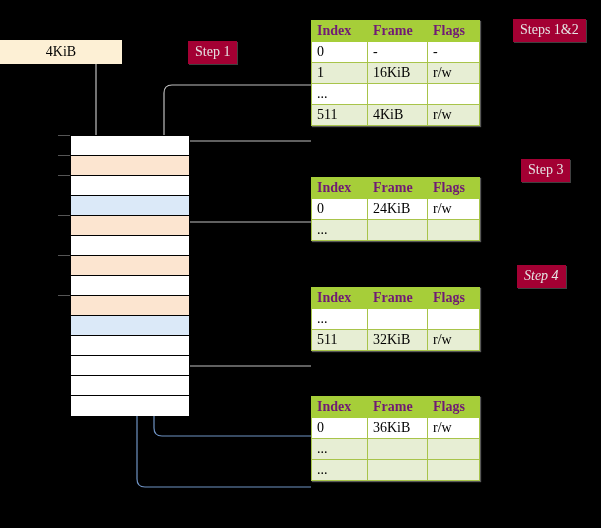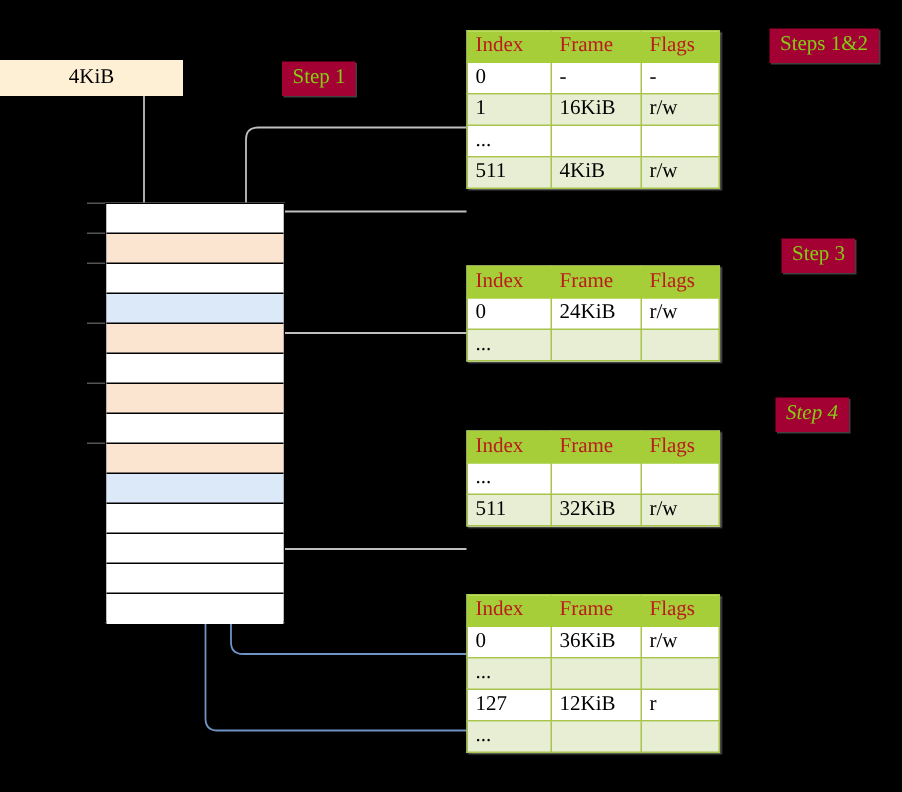--- a/index.html
+++ b/index.html
@@ -2,21 +2,21 @@
 <html><head>
 <meta charset="utf-8">
 <style>
   html,body{margin:0;padding:0;background:#000;}
   body{width:601px;height:528px;position:relative;overflow:hidden;
        font-family:"Liberation Serif","DejaVu Serif",serif;}
 
   .stage{position:absolute;left:0;top:0;width:601px;height:528px;}
 
   
-  .badge{position:absolute;background:#a30033;color:#84cc16;
+  .badge{position:absolute;background:#a30033;color:#e5e5e5;
          font-size:14px;line-height:1;padding:4px 7px 5px 7px;
          white-space:nowrap;box-shadow:1px 1px 0 rgba(255,255,255,.25);}
 
   
   .vbox{position:absolute;background:#fdf0d5;border:1px solid #fdf0d5;
         color:#000;font-size:14px;text-align:center;line-height:22px;}
 
   
   .memcol{position:absolute;left:70px;top:135px;width:120px;height:280px;
           border:1px solid #000;background:#fff;box-sizing:border-box;}
@@ -25,21 +25,21 @@
   .tick{position:absolute;left:58px;width:12px;height:0;
         border-top:1px solid #555;}
 
   
   .ptable{position:absolute;border-collapse:collapse;
           background:#fff;font-size:14px;
           box-shadow:1px 1px 1px rgba(255,255,255,.35);}
   .ptable td,.ptable th{border:1px solid #a8c44a;padding:2px 5px;
           height:21px;box-sizing:border-box;text-align:left;
           font-weight:normal;color:#000;}
-  .ptable th{background:#a6ce39;color:#b91c1c;font-weight:normal;
+  .ptable th{background:#a6ce39;color:#701a75;font-weight:bold;
           border-color:#a6ce39;}
   .ptable tr.alt td{background:#e7eed4;}
   .ptable td.hl{background:#fbfbb0;}
   .c-index{width:56px;}
   .c-frame{width:60px;}
   .c-flags{width:52px;}
 
   svg.wires{position:absolute;left:0;top:0;width:601px;height:528px;
             pointer-events:none;}
 </style>
@@ -216,25 +216,20 @@
           <tr>
             <td class="c-index">0</td>
             <td class="c-frame">36KiB</td>
             <td class="c-flags">r/w</td>
           </tr>
           <tr class="alt">
             <td class="c-index">...</td>
             <td class="c-frame"></td>
             <td class="c-flags"></td>
           </tr>
-          <tr>
-            <td class="c-index">127</td>
-            <td class="c-frame">12KiB</td>
-            <td class="c-flags">r</td>
-          </tr>
           <tr class="alt">
             <td class="c-index">...</td>
             <td class="c-frame"></td>
             <td class="c-flags"></td>
           </tr>
         </tbody>
       </table>
     </div>
 
 </div>

